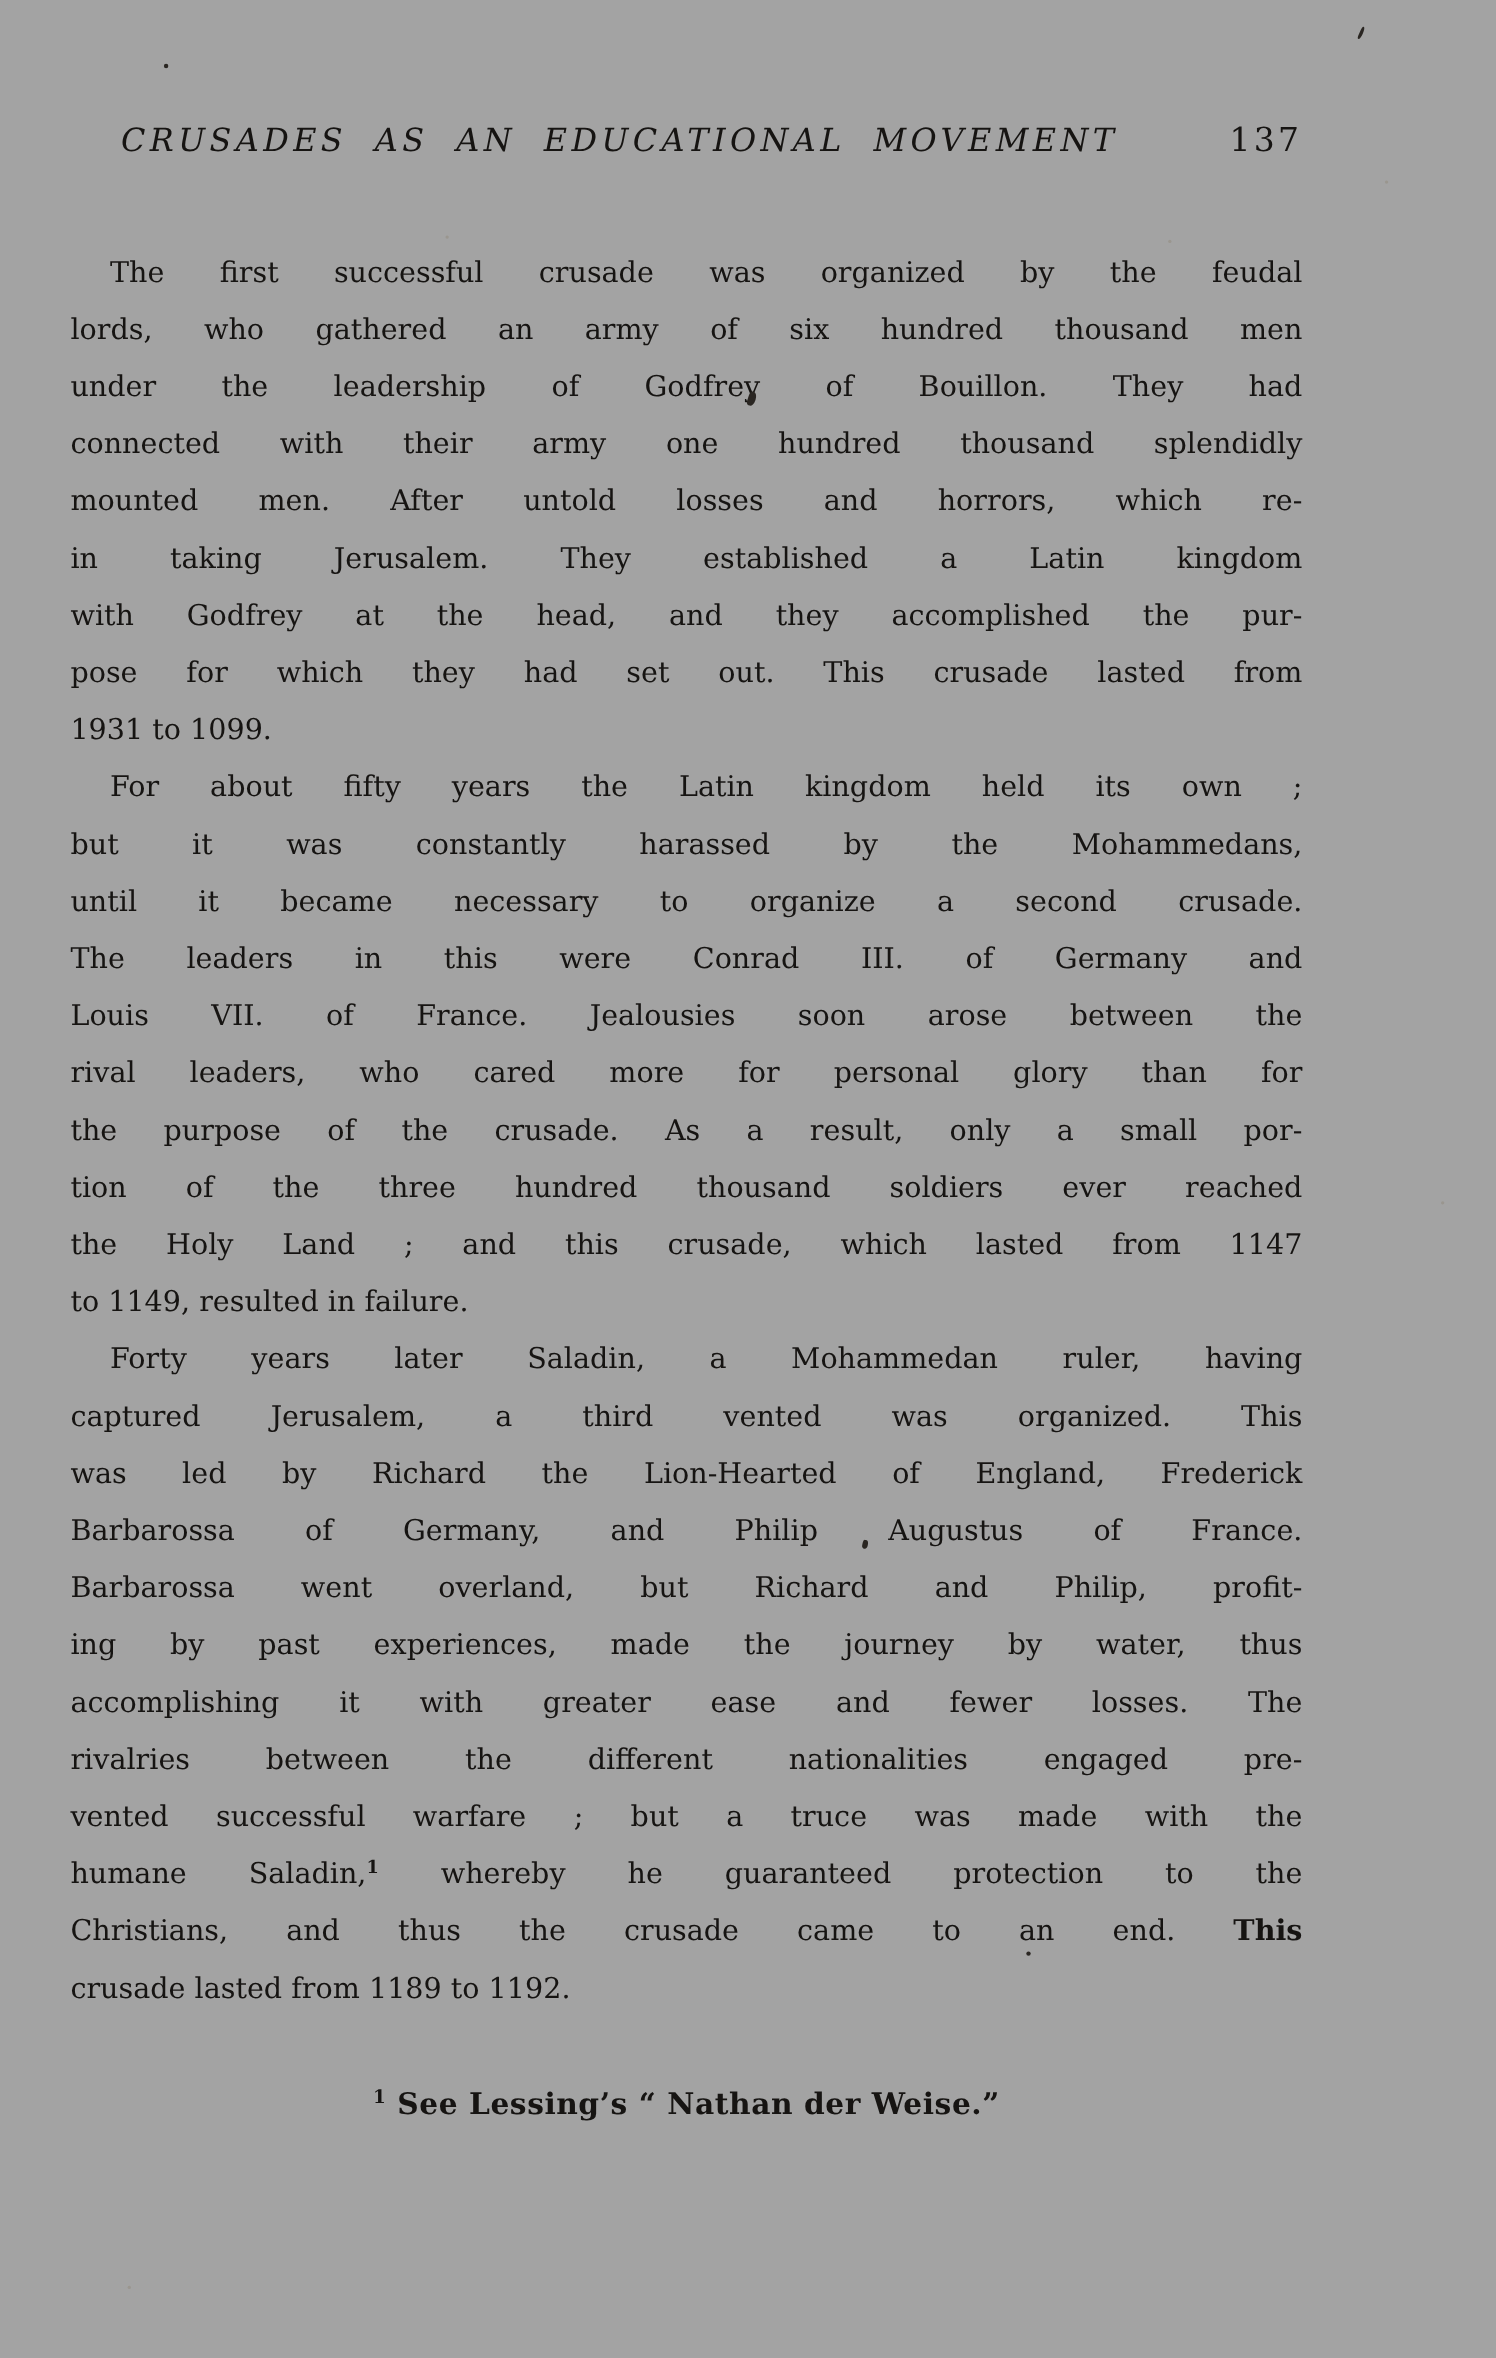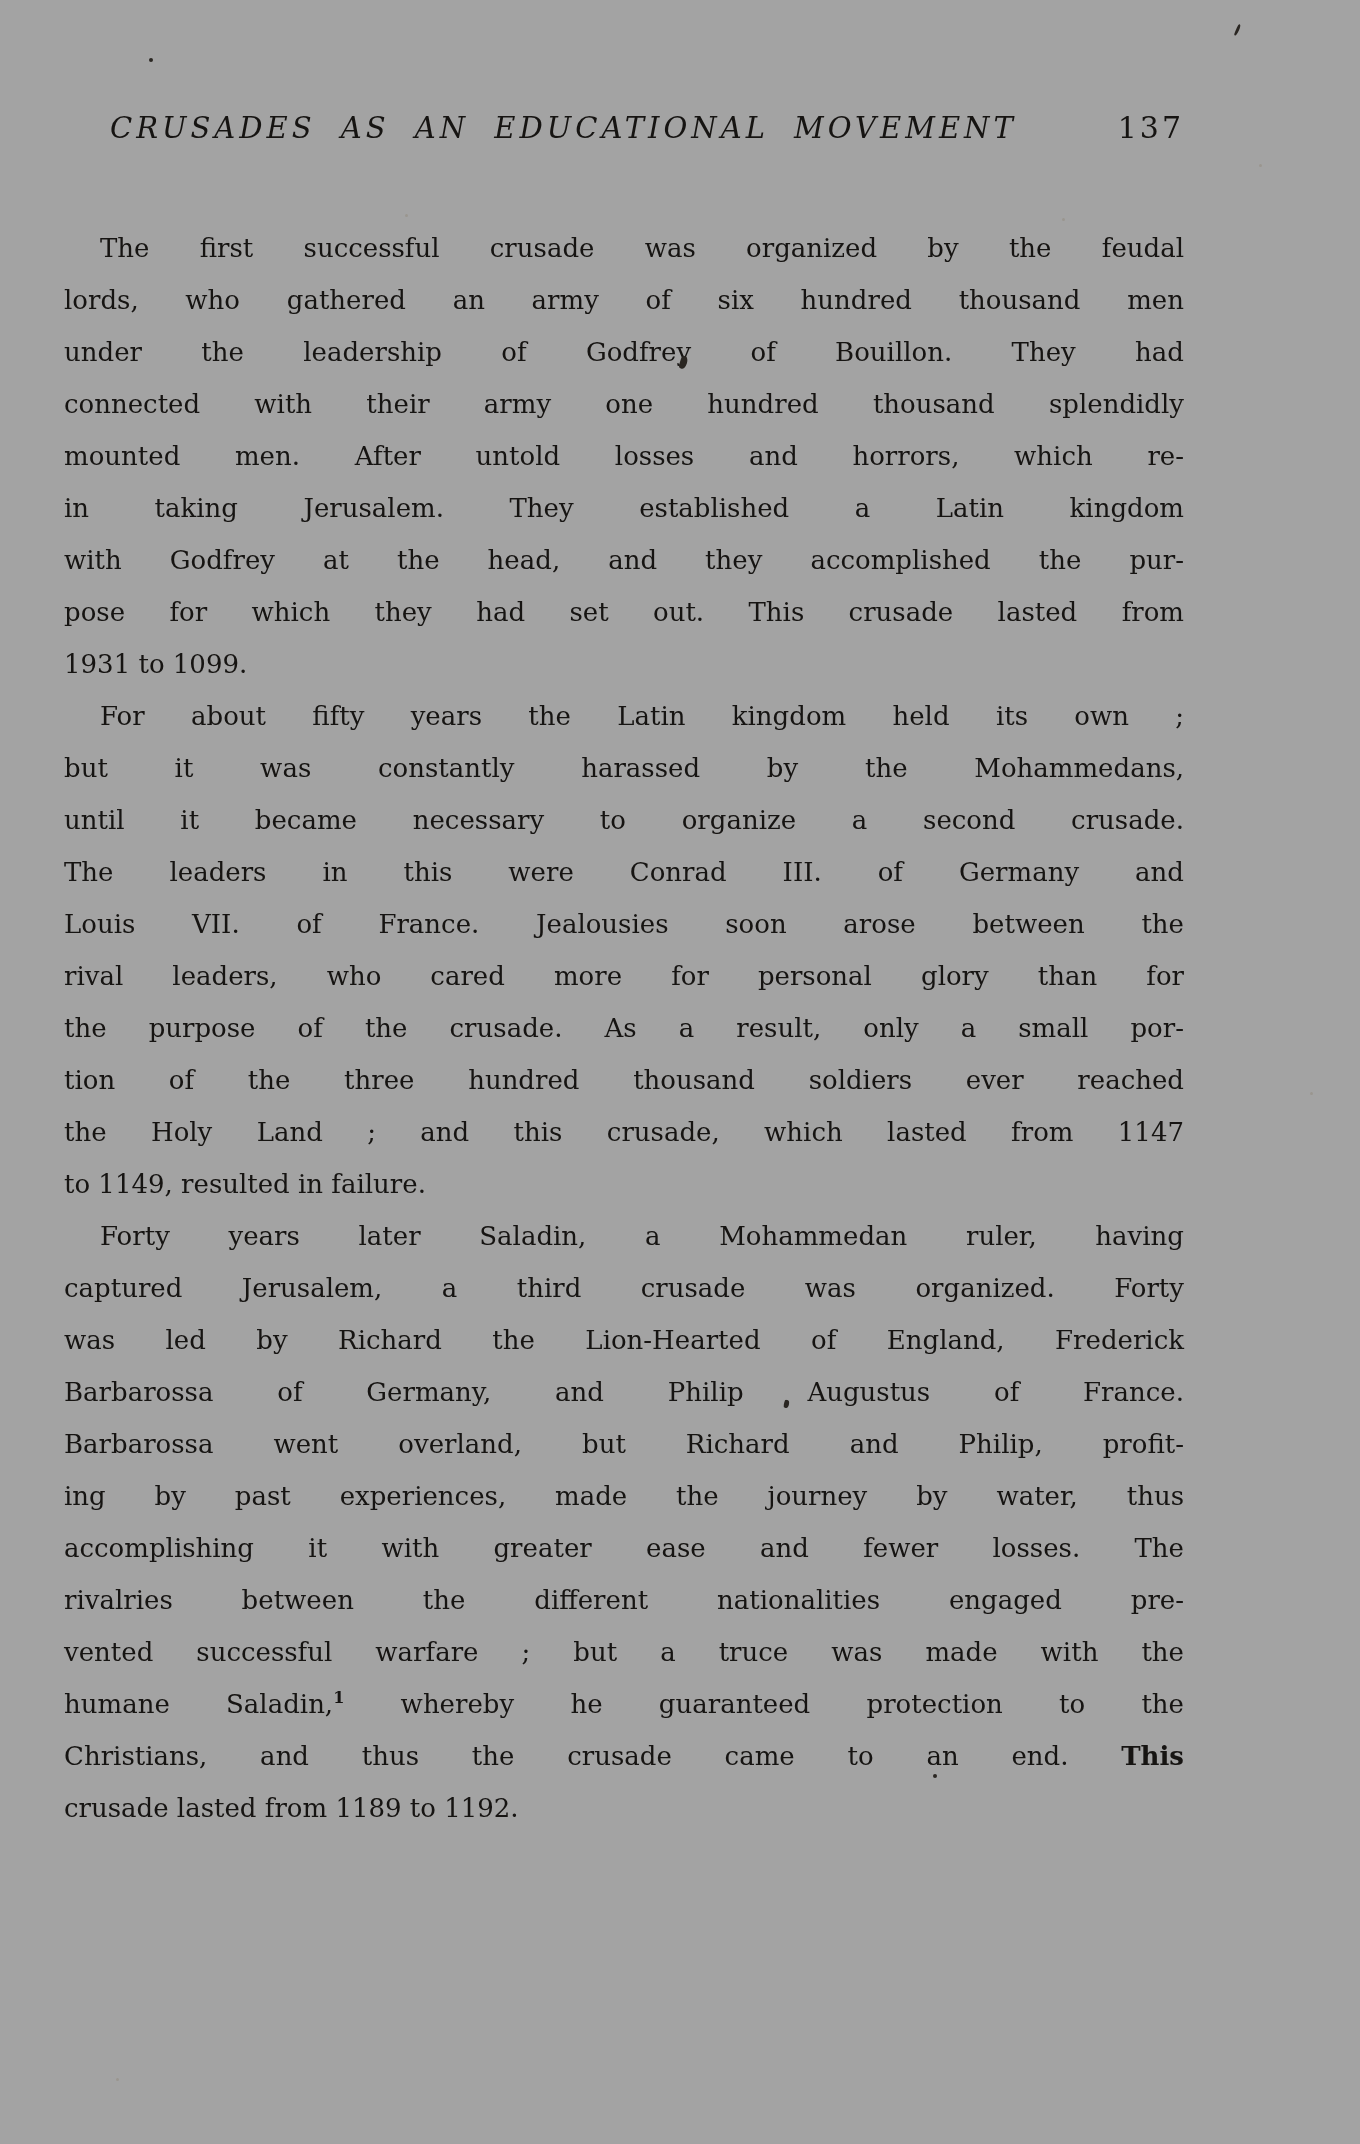--- a/index.html
+++ b/index.html
@@ -106,34 +106,35 @@
         <div class="line"><span>The leaders in this were Conrad III. of Germany and</span></div>
         <div class="line"><span>Louis VII. of France.  Jealousies soon arose between the</span></div>
         <div class="line"><span>rival leaders, who cared more for personal glory than for</span></div>
         <div class="line"><span>the purpose of the crusade.  As a result, only a small por-</span></div>
         <div class="line"><span>tion of the three hundred thousand soldiers ever reached</span></div>
         <div class="line"><span>the Holy Land ; and this crusade, which lasted from 1147</span></div>
         <div class="line last"><span>to 1149, resulted in failure.</span></div>
       </div>
       <div class="paragraph">
         <div class="line indent"><span>Forty years later Saladin, a Mohammedan ruler, having</span></div>
-        <div class="line"><span>captured Jerusalem, a third crusade was organized.  Forty</span></div>
+        <div class="line"><span>captured Jerusalem, a third vented was organized.  This</span></div>
         <div class="line"><span>was led by Richard the Lion-Hearted of England, Frederick</span></div>
         <div class="line"><span>Barbarossa of Germany, and Philip Augustus of France.</span></div>
         <div class="line"><span>Barbarossa went overland, but Richard and Philip, profit-</span></div>
         <div class="line"><span>ing by past experiences, made the journey by water, thus</span></div>
         <div class="line"><span>accomplishing it with greater ease and fewer losses.  The</span></div>
         <div class="line"><span>rivalries between the different nationalities engaged pre-</span></div>
         <div class="line"><span>vented successful warfare ; but a truce was made with the</span></div>
         <div class="line"><span>humane Saladin,</span><sup>1</sup><span> whereby he guaranteed protection to the</span></div>
         <div class="line"><span>Christians, and thus the crusade came to an end.  </span><span class="bold">This</span></div>
         <div class="line last"><span>crusade lasted from 1189 to 1192.</span></div>
       </div>
     </div>
 
+  <div class="footnote"><sup>1</sup><span> See Lessing’s “ Nathan der Weise.”</span></div>
 
   <div class="speck" style="left:149px; top:58px; width:4px; height:4px;"></div>
   <div class="speck faint" style="left:405px; top:214px; width:3px; height:3px;"></div>
   <div class="speck faint" style="left:1062px; top:218px; width:3px; height:3px;"></div>
   <div class="speck mark" style="left:680px; top:356px; width:7px; height:13px; transform:rotate(18deg);"></div>
   <div class="speck mark" style="left:1236px; top:24px; width:3px; height:12px; transform:rotate(24deg);"></div>
   <div class="speck faint" style="left:1259px; top:164px; width:3px; height:3px;"></div>
   <div class="speck mark" style="left:784px; top:1400px; width:5px; height:8px; transform:rotate(12deg);"></div>
   <div class="speck" style="left:933px; top:1774px; width:4px; height:4px;"></div>
   <div class="speck faint" style="left:1310px; top:1092px; width:3px; height:3px;"></div>

